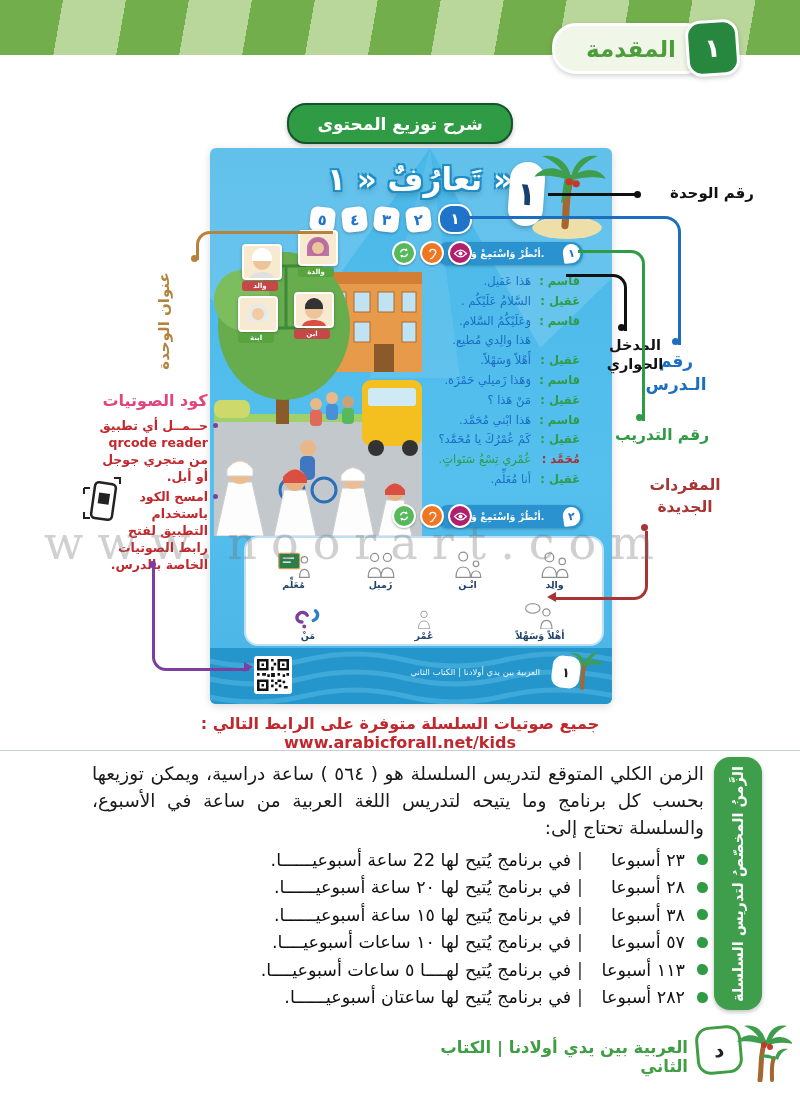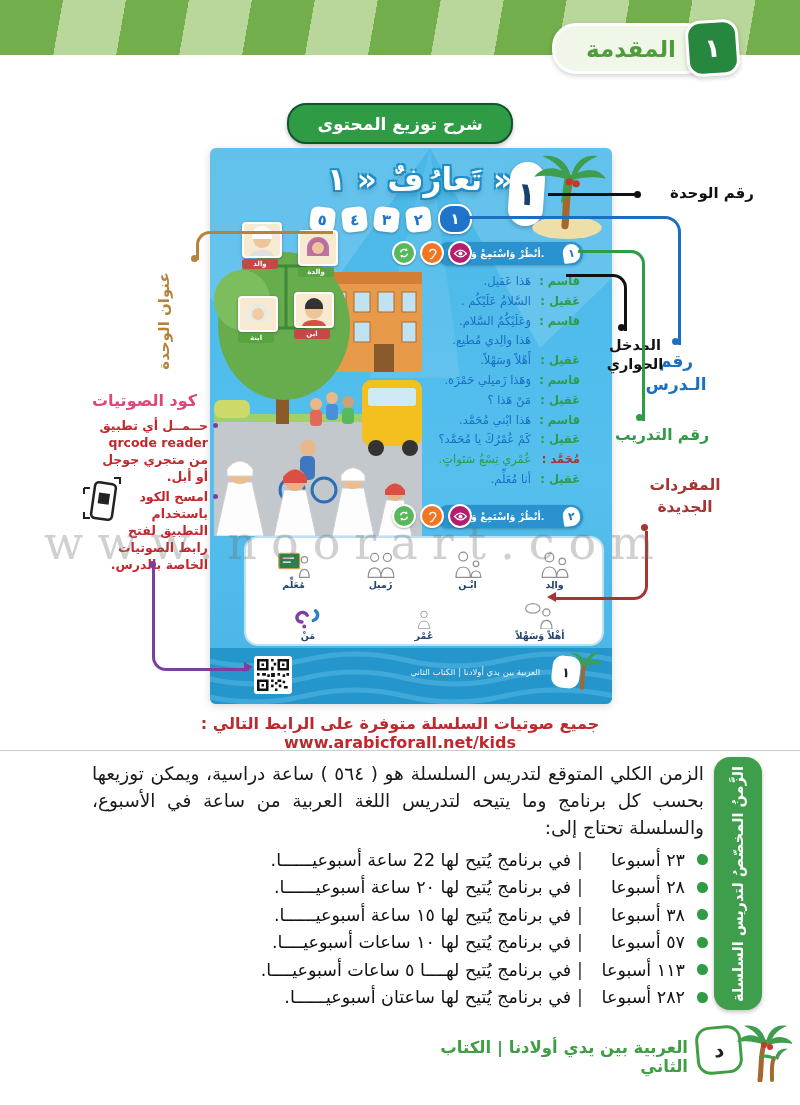--- a/index.html
+++ b/index.html
@@ -92,21 +92,21 @@
   .conn-maroon{left:556px;top:531px;width:89px;height:66px;border-right:3px solid #a93434;
         border-bottom:3px solid #a93434;border-bottom-right-radius:14px;z-index:10}
   .arr-left{left:547px;top:592px;width:0;height:0;border-top:5px solid transparent;
         border-bottom:5px solid transparent;border-right:9px solid #a93434;z-index:11}
   .conn-brown{left:196px;top:231px;width:134px;height:26px;border-top:3px solid #b5833c;
         border-left:3px solid #b5833c;border-top-left-radius:14px;z-index:10}
   .vbox{z-index:10}
   .vtext{position:absolute;left:50%;top:50%;transform:translate(-50%,-50%) rotate(-90deg);
         white-space:nowrap;font-weight:bold}
   .lbl-unit-title{left:150px;top:262px;width:28px;height:118px;color:#b5833c;font-size:15px}
-  .audio-title{left:92px;top:391px;width:126px;color:#e0457b;font-size:16px;direction:rtl;text-align:left;z-index:10}
+  .audio-title{left:92px;top:391px;width:126px;color:#e0457b;font-size:16px;direction:rtl;text-align:center;z-index:10}
   .audio-list{left:92px;top:417px;width:126px;direction:rtl;color:#c0282d;font-size:12.5px;
         line-height:17px;font-weight:bold;z-index:10}
   .ab{position:relative;padding-right:10px;margin-bottom:3px}
   .pb{position:absolute;right:0;top:6px;width:5px;height:5px;border-radius:50%;background:#7b3fa0}
   .phone-icon{left:82px;top:476px;width:40px;height:50px;z-index:11}
   .conn-purple{left:152px;top:566px;width:94px;height:102px;border-left:3px solid #7b3fa0;
         border-bottom:3px solid #7b3fa0;border-bottom-left-radius:14px;z-index:10}
   .arr-right{left:244px;top:662px;width:0;height:0;border-top:5px solid transparent;
         border-bottom:5px solid transparent;border-left:9px solid #7b3fa0;z-index:11}
 
@@ -230,21 +230,21 @@
         <path d="M69 255 q12 -15 24 0 v6 h-24 z" fill="#d94f43"></path>
         <path d="M118 314 L128 266 h22 L160 314 Z" fill="#fdfdfd" stroke="#cccccc"></path>
         <circle cx="139" cy="256" r="11" fill="#edbd92"></circle>
         <path d="M127 253 q12 -15 24 0 v6 h-24 z" fill="#fff" stroke="#d0d0d0"></path>
         <path d="M164 314 L172 278 h18 L198 314 Z" fill="#fdfdfd" stroke="#cccccc"></path>
         <circle cx="181" cy="270" r="9" fill="#e7b286"></circle>
         <path d="M171 268 q10 -13 20 0 v5 h-20 z" fill="#d94f43"></path>
       </g>
     </svg>
 
-    <div class="abs fam" style="left:32px;top:74px">
+    <div class="abs fam" style="left:32px;top:96px">
       <div class="ph"><svg viewBox="0 0 36 32" width="36" height="32">
             <circle cx="18" cy="15" r="9" fill="#eec49a"></circle>
             <path d="M8 12a10 10 0 0 1 20 0v3h-20z" fill="#fff"></path>
             <path d="M6 32c2-8 22-8 24 0z" fill="#e0e0e0"></path>
           </svg></div>
       <div class="tag tag-r">والد</div>
     </div>
     <div class="abs fam" style="left:88px;top:82px">
       <div class="ph"><svg viewBox="0 0 36 32" width="36" height="32">
             <circle cx="18" cy="15" r="9" fill="#eec49a"></circle>

